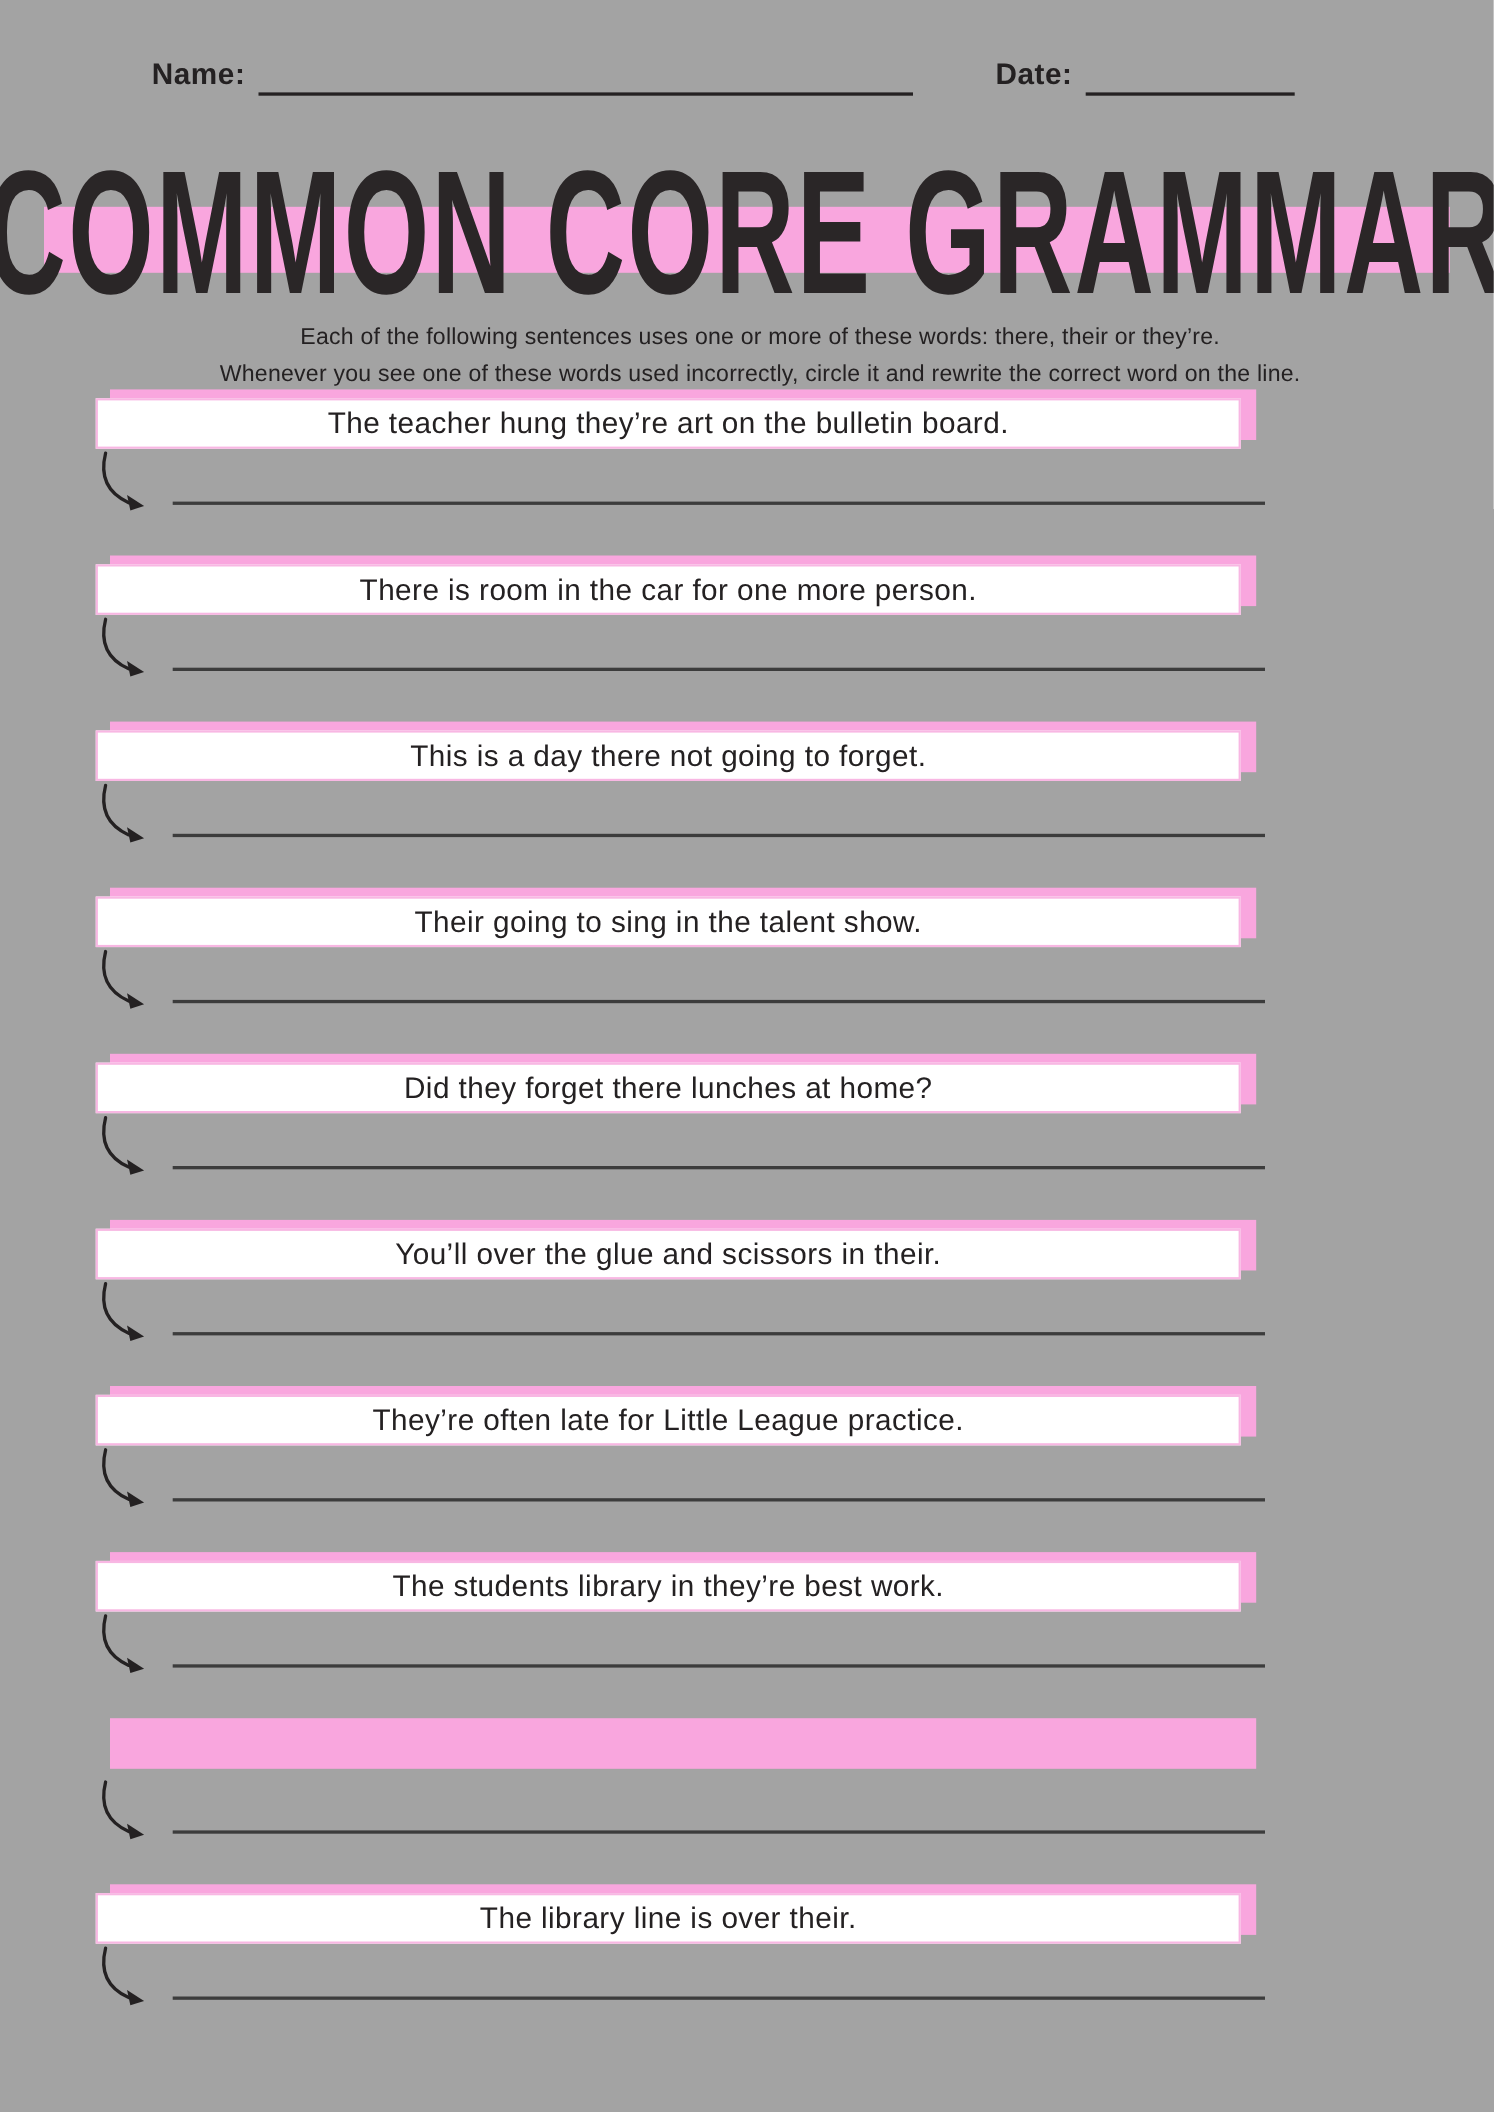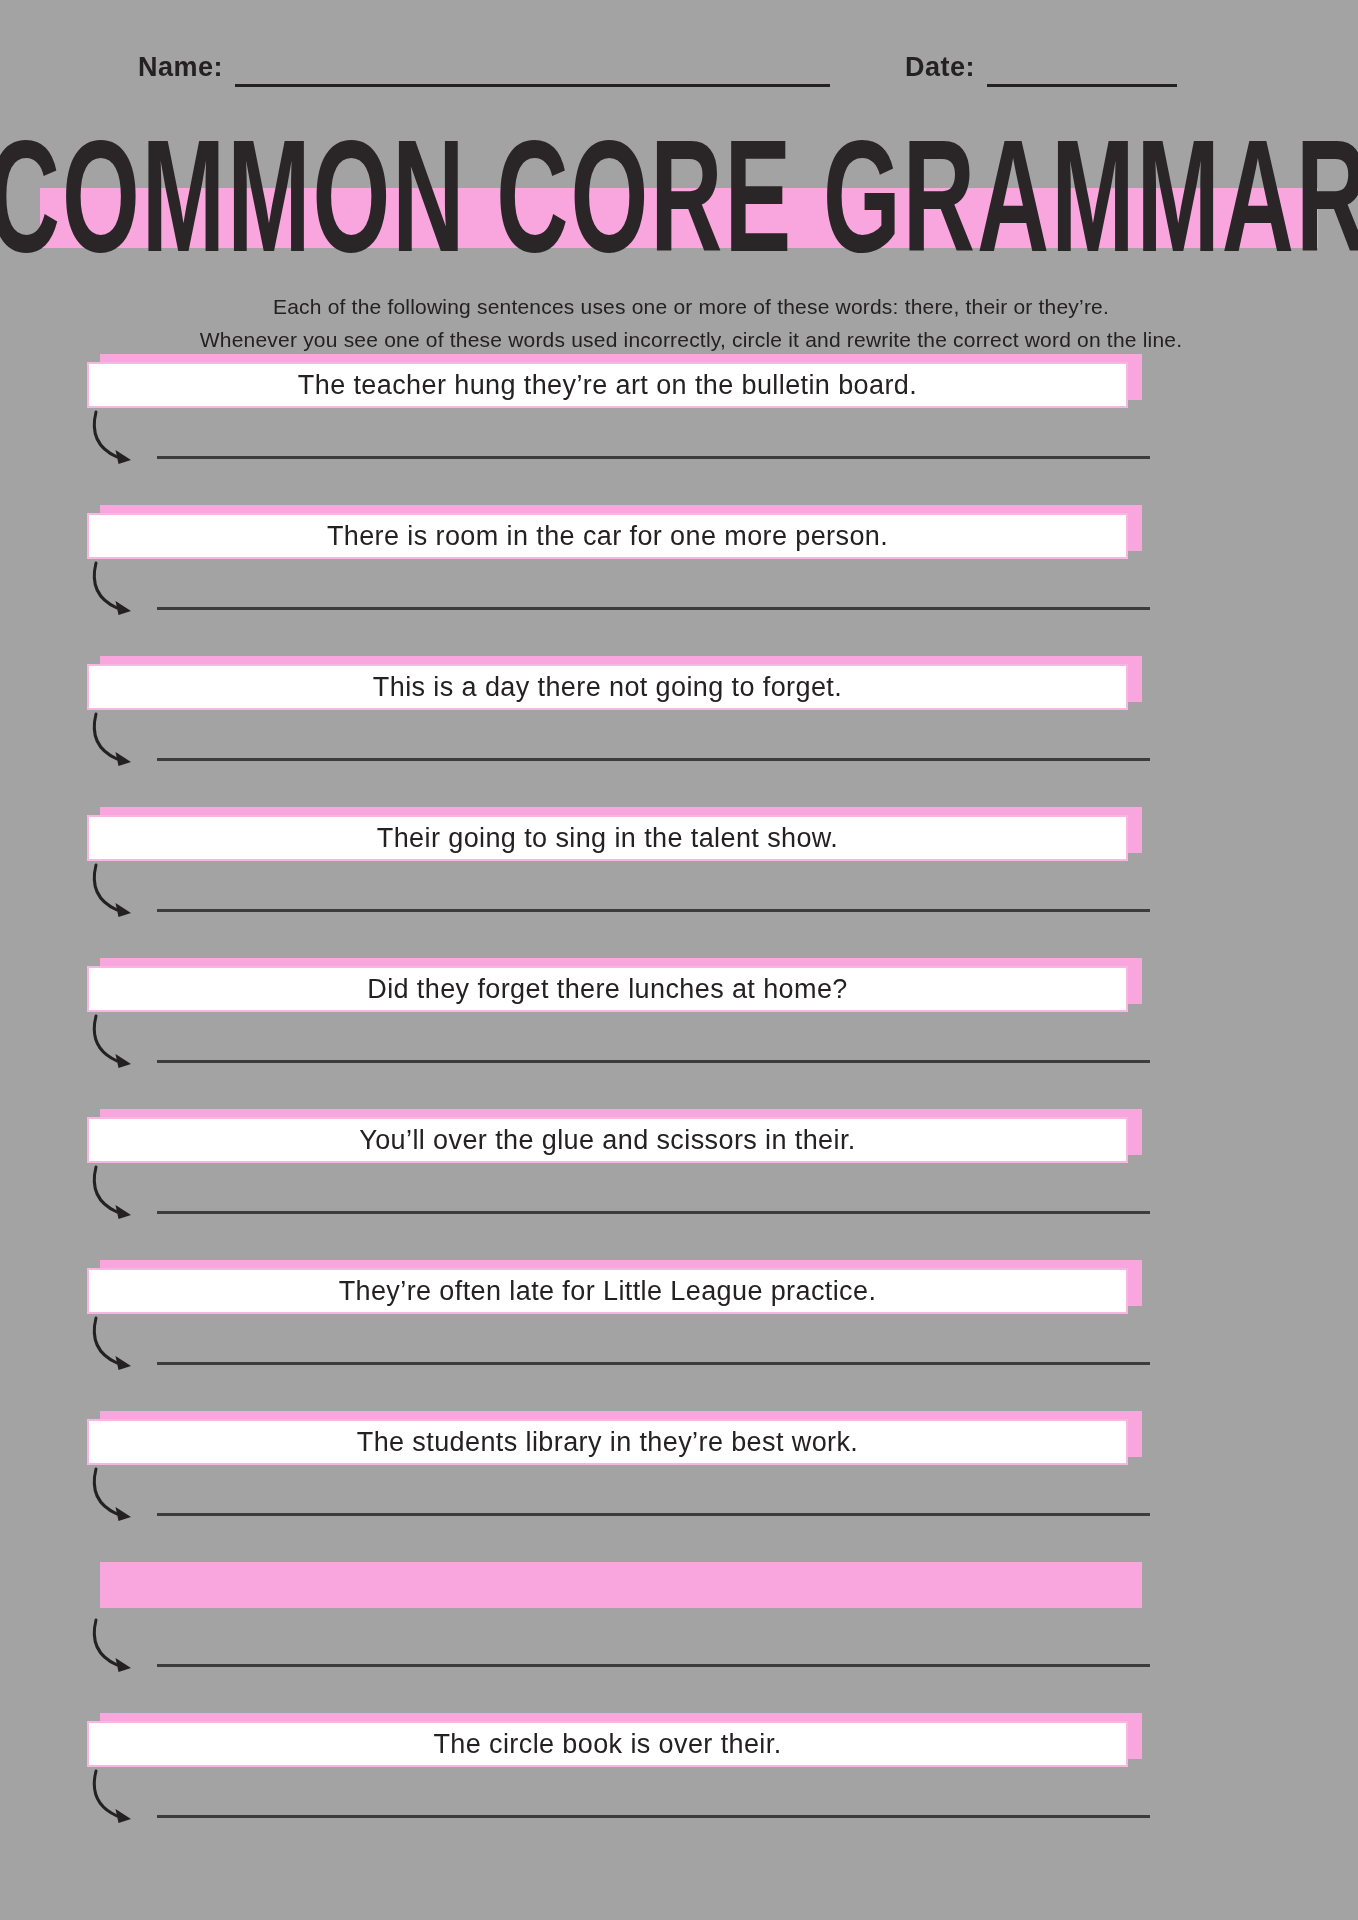--- a/index.html
+++ b/index.html
@@ -33,21 +33,21 @@
   .title-bar{
     position:absolute;
     left:40px;
     width:1278px;
     top:188px;
     height:60px;
     background:var(--pink,#F9A6DE);
   }
   .title-wrap{
     position:absolute;
-    left:0;top:95px;
+    left:0;top:112px;
     width:100%;
     height:200px;
     display:flex;
     align-items:center;
     justify-content:center;
     pointer-events:none;
   }
   .title-wrap span{
     display:inline-block;
     font-size:100px;
@@ -236,21 +236,21 @@
     <svg class="arrow" width="60" height="58" viewBox="0 0 60 58" aria-hidden="true">
       <path d="M10 2 C 5 22, 11 38, 31 47" fill="none" stroke="#242122" stroke-width="3" stroke-linecap="round"></path>
       <path d="M45 50 L29.5 40 L32.5 54 Z" fill="#242122"></path>
     </svg>
     <div class="answer-line"></div>
   </div>
 
   <div class="item">
     <div class="shadow"></div>
     <div class="box">
-      <span class="sentence">The circle book is over their.</span>
+      <span class="sentence">The library line is over their.</span>
     </div>
     <svg class="arrow" width="60" height="58" viewBox="0 0 60 58" aria-hidden="true">
       <path d="M10 2 C 5 22, 11 38, 31 47" fill="none" stroke="#242122" stroke-width="3" stroke-linecap="round"></path>
       <path d="M45 50 L29.5 40 L32.5 54 Z" fill="#242122"></path>
     </svg>
     <div class="answer-line"></div>
   </div>
 </div>
 
 </div>

